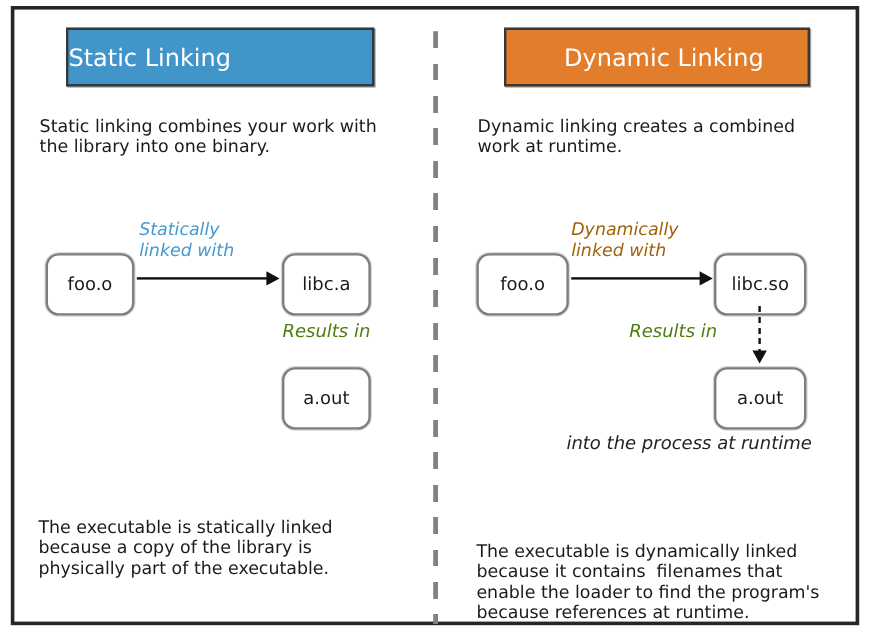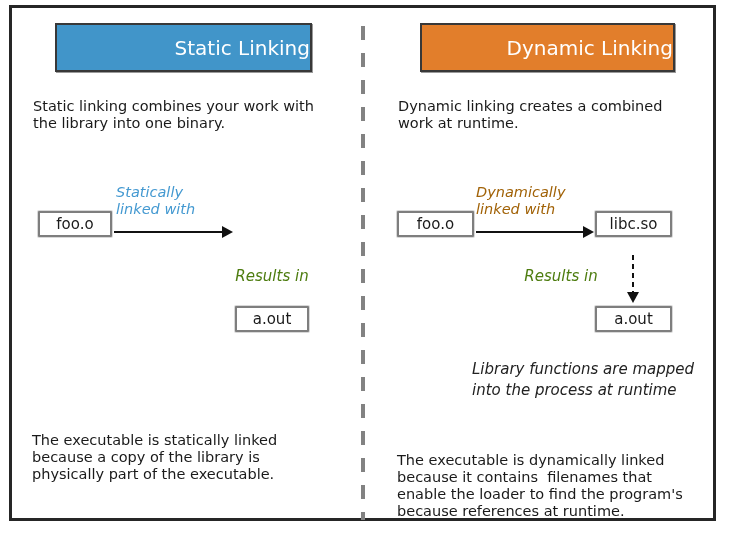--- a/index.html
+++ b/index.html
@@ -10,34 +10,34 @@
   .frame{
     position:absolute;left:9px;top:5px;width:701px;height:510px;
     border:3px solid #262626;background:#ffffff;
   }
   .divider{
     position:absolute;left:361px;top:26px;width:4px;height:494px;
     background:repeating-linear-gradient(to bottom,#828282 0 14px,transparent 14px 27px);
   }
   .panel-title{
     position:absolute;height:49px;border:2px solid #383838;box-sizing:border-box;
-    display:flex;align-items:center;justify-content:flex-end;
+    display:flex;align-items:center;justify-content:flex-start;
     color:#ffffff;font-size:20px;box-shadow:1px 1px 0 #9a9a9a;
   }
   .title-left{left:55px;top:23px;width:257px;}
   .title-right{left:420px;top:23px;width:255px;padding-left:48px;}
   .body-text{position:absolute;font-size:14.5px;line-height:17px;}
   .body-text .line{white-space:pre-wrap;}
   .intro-left{left:33px;top:98px;}
   .intro-right{left:398px;top:98px;}
   .footer-left{left:32px;top:432px;}
   .footer-right{left:397px;top:432px;margin-top:20px;}
   .node{
-    position:absolute;width:74px;height:26px;box-sizing:border-box;
-    border:2px solid #7e7e7e;border-radius:1px;background:#ffffff;
+    position:absolute;width:74px;height:52px;box-sizing:border-box;
+    border:2px solid #7e7e7e;border-radius:11px;background:#ffffff;
     display:flex;align-items:center;justify-content:center;font-size:15px;
     box-shadow:0 0 0 1px #d8d8d8;
   }
   .caption{
     position:absolute;font-style:italic;font-size:14.5px;line-height:17px;
     text-align:left;
   }
   .results{position:absolute;font-style:italic;font-size:15px;color:#4d7c0f;text-align:center;}
   .caption2{
     position:absolute;left:472px;top:359px;font-style:italic;font-size:15px;
@@ -80,20 +80,23 @@
     <div class="line">linked with</div>
   </div>
 
   <div class="node" style="left:38px;top:211px;">
     <span>foo.o</span>
   </div>
 
   <div class="hline" style="left:114px;top:231px;width:109px;"></div>
   <div class="arrowhead-right" style="left:222px;top:226px;"></div>
 
+  <div class="node" style="left:235px;top:211px;">
+    <span>libc.a</span>
+  </div>
 
   <div class="results" style="left:222px;top:267px;width:100px;">Results in</div>
 
   <div class="node" style="left:235px;top:306px;">
     <span>a.out</span>
   </div>
 
   <div class="body-text footer-left">
     <div class="line">The executable is statically linked</div>
     <div class="line">because a copy of the library is</div>
@@ -128,21 +131,20 @@
   <div class="results" style="left:515px;top:267px;width:92px;">Results in</div>
 
   <div class="vdash" style="left:632px;top:255px;height:38px;"></div>
   <div class="arrowhead-down" style="left:627px;top:292px;"></div>
 
   <div class="node" style="left:595px;top:306px;width:77px;">
     <span>a.out</span>
   </div>
 
   <div class="caption2">
-    <div class="line">Library functions are mapped</div>
     <div class="line">into the process at runtime</div>
   </div>
 
   <div class="body-text footer-right">
     <div class="line">The executable is dynamically linked</div>
     <div class="line">because it contains  filenames that</div>
     <div class="line">enable the loader to find the program's</div>
     <div class="line">because references at runtime.</div>
   </div>
 </div>

